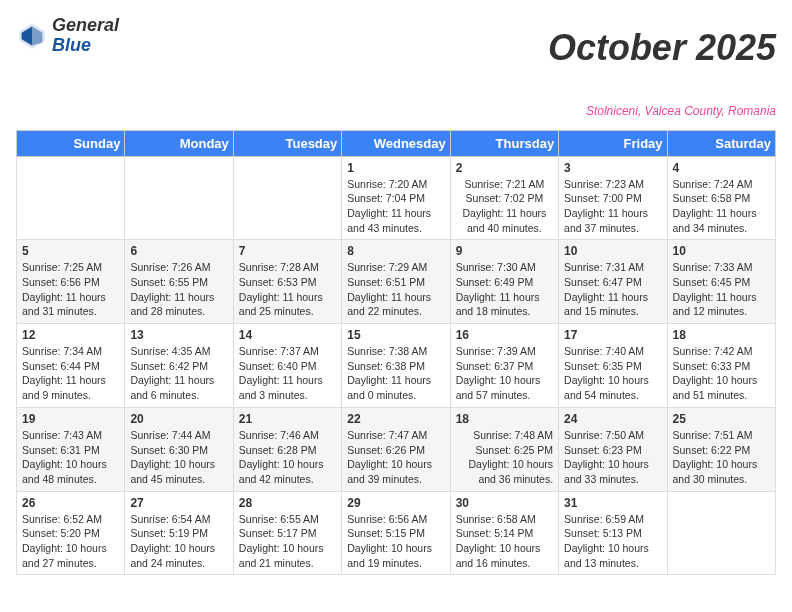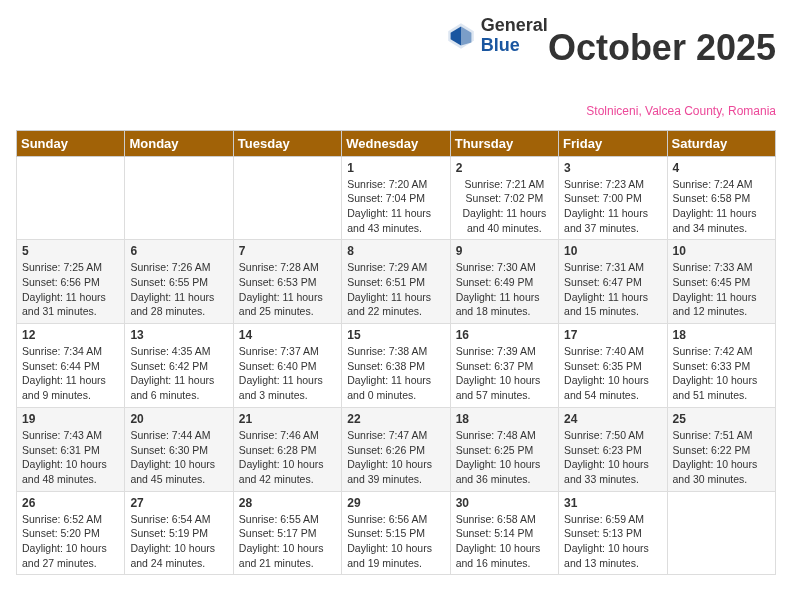--- a/index.html
+++ b/index.html
@@ -5,23 +5,24 @@
     * { box-sizing: border-box; margin: 0; padding: 0; }
     body {
       font-family: Arial, sans-serif;
       background: #fff;
       width: 792px;
       min-height: 612px;
       padding: 16px;
     }
     .header {
       display: flex;
-      justify-content: flex-end;
+      justify-content: space-between;
       align-items: flex-start;
       margin-bottom: 12px;
+      font-style: italic;
     }
     .logo {
       display: flex;
       align-items: center;
       gap: 4px;
     }
     .logo-text {
       display: flex;
       flex-direction: column;
       line-height: 1.1;
@@ -53,26 +54,26 @@
     .subtitle {
       font-size: 12px;
       color: #ec4899;
       margin-top: 36px;
     }
     .calendar {
       width: 100%;
       border-collapse: collapse;
     }
     .calendar th {
-      background: #a16207;
+      background: #3b82f6;
       color: #fff;
       font-size: 13px;
       font-weight: bold;
       padding: 5px 4px;
-      text-align: left;
+      text-align: right;
       border: 1px solid #ccc;
     }
     .calendar td {
       border: 1px solid #ddd;
       vertical-align: top;
       padding: 4px 5px;
       font-size: 10.5px;
       color: #333;
       width: calc(100% / 7);
       min-height: 80px;
@@ -264,21 +265,21 @@
 Daylight: 10 hours and 42 minutes.</div>
         </td>
         <td>
           <div class="day-number">22</div>
           <div class="day-info" style="white-space: pre-line;">Sunrise: 7:47 AM
 Sunset: 6:26 PM
 Daylight: 10 hours and 39 minutes.</div>
         </td>
         <td>
           <div class="day-number">18</div>
-          <div class="day-info" style="white-space: pre-line;">Sunrise: 7:48 AM
+          <div class="day-info" style="white-space: pre-line; text-align: right;">Sunrise: 7:48 AM
 Sunset: 6:25 PM
 Daylight: 10 hours and 36 minutes.</div>
         </td>
         <td>
           <div class="day-number">24</div>
           <div class="day-info" style="white-space: pre-line;">Sunrise: 7:50 AM
 Sunset: 6:23 PM
 Daylight: 10 hours and 33 minutes.</div>
         </td>
         <td>

